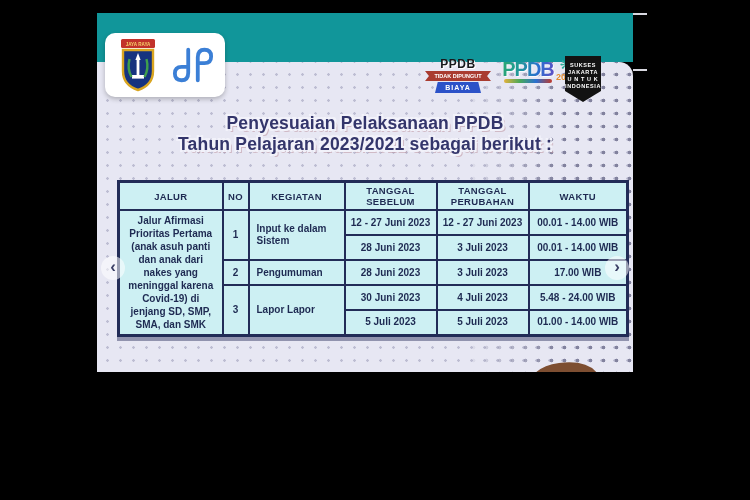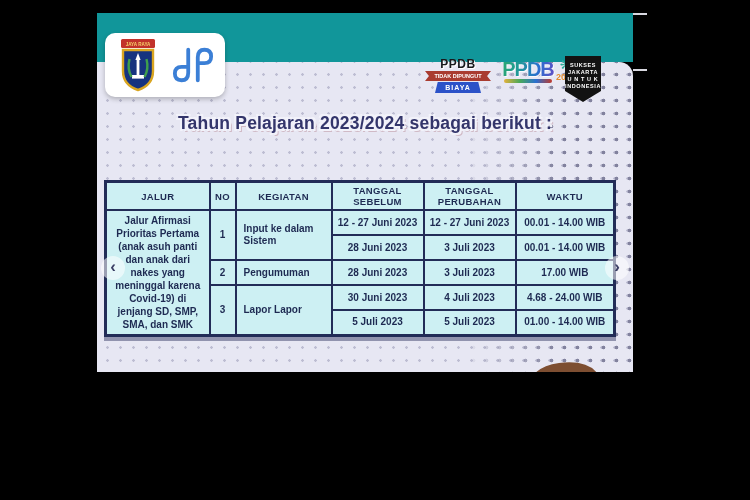--- a/index.html
+++ b/index.html
@@ -43,21 +43,21 @@
   .badge-sukses{position:absolute;left:468px;top:56px;width:36px;height:46px;background:#121212;
         clip-path:polygon(0 0,100% 0,100% 76%,50% 100%,0 76%);color:#fff;text-align:center;
         font-weight:bold;font-size:5.5px;line-height:7px;letter-spacing:.6px;padding-top:6px;
         box-sizing:border-box;}
 
   .title{position:absolute;left:0;top:113px;width:536px;text-align:center;z-index:4;
         color:#33356b;font-weight:800;font-size:17.5px;line-height:21px;letter-spacing:.2px;
         text-shadow:-2px -2px 0 #f2f2fa,2px -2px 0 #f2f2fa,-2px 2px 0 #f2f2fa,2px 2px 0 #f2f2fa,
         3px 3px 0 rgba(190,150,160,.55);}
 
-  .sched{position:absolute;left:7px;top:180px;z-index:4;border-collapse:collapse;
+  .sched{position:absolute;left:20px;top:180px;z-index:4;border-collapse:collapse;
         table-layout:fixed;background:#cdf0f3;
         border:3px solid #222c57;box-shadow:0 4px 0 rgba(40,45,90,.45);}
   .sched th,.sched td{border:2px solid #222c57;color:#1e2a52;background:#cdf0f3;
         text-align:center;vertical-align:middle;padding:2px 3px;box-sizing:border-box;}
   .sched th{font-size:9.5px;font-weight:bold;white-space:pre-line;line-height:11px;height:26px;
         letter-spacing:.3px;}
   .sched td{font-size:10px;font-weight:bold;height:25px;line-height:12px;}
   .col-jalur{width:104px;} .col-no{width:26px;} .col-keg{width:96px;}
   .col-seb{width:92px;} .col-per{width:92px;} .col-wak{width:99px;}
   td.jalur{font-size:10px;line-height:13px;padding:0 5px;}
@@ -120,21 +120,22 @@
         <div class="burst">❋</div>
         <div class="yr">2023</div>
       </div>
       <div class="badge-sukses" style="white-space:pre-line">SUKSES
 JAKARTA
 U N T U K
 INDONESIA</div>
     </div>
 
     <div class="title">
-      <div>Tahun Pelajaran 2023/2024 sebagai berikut :</div>
+      <div>Penyesuaian Pelaksanaan PPDB</div>
+      <div>Tahun Pelajaran 2023/2021 sebagai berikut :</div>
     </div>
 
     <table class="sched">
       <colgroup>
         <col class="col-jalur">
           <col class="col-no">
           <col class="col-keg">
         <col class="col-seb">
           <col class="col-per">
           <col class="col-wak">
@@ -168,21 +169,21 @@
         <td class="keg">Pengumuman</td>
         <td>28 Juni 2023</td>
         <td>3 Juli 2023</td>
         <td>17.00 WIB</td>
       </tr>
       <tr>
         <td rowspan="2">3</td>
         <td class="keg" rowspan="2">Lapor Lapor</td>
         <td>30 Juni 2023</td>
         <td>4 Juli 2023</td>
-        <td>4.68 - 24.00 WIB</td>
+        <td>5.48 - 24.00 WIB</td>
       </tr>
       <tr>
         <td>5 Juli 2023</td>
         <td>5 Juli 2023</td>
         <td>01.00 - 14.00 WIB</td>
       </tr>
     </tbody>
       </table>
 
     <div class="chev prev">‹</div>

